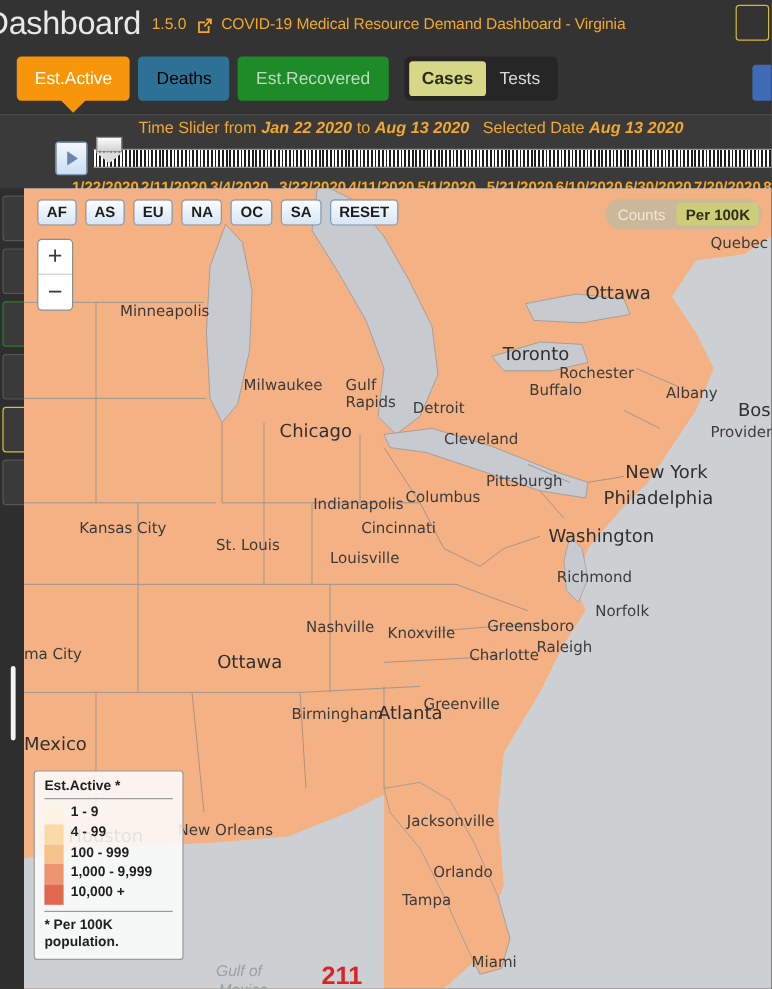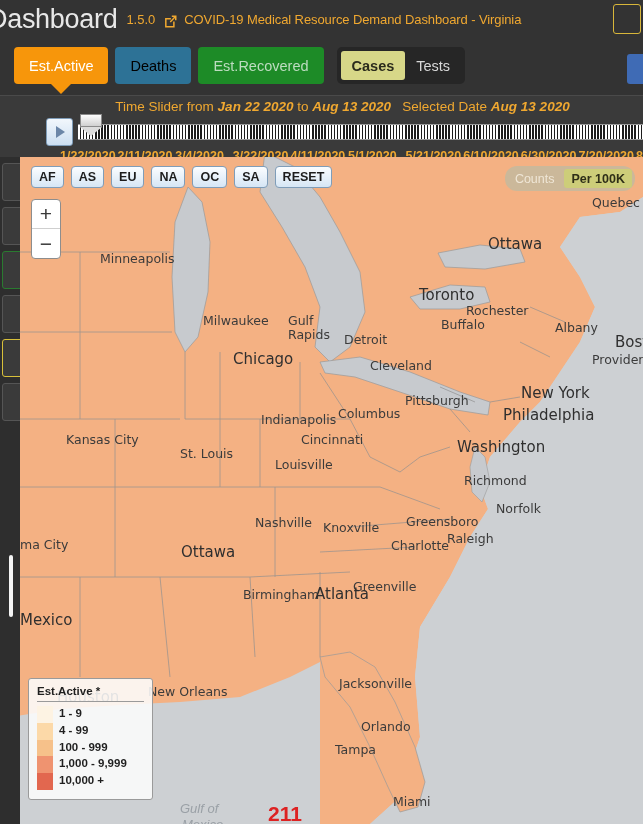--- a/index.html
+++ b/index.html
@@ -435,18 +435,22 @@
             <span style="background: rgb(226, 103, 79);"></span>
           </div>
         <div id="legend-labels">
             <div class="legend-row">1 - 9</div>
             <div class="legend-row">4 - 99</div>
             <div class="legend-row">100 - 999</div>
             <div class="legend-row">1,000 - 9,999</div>
             <div class="legend-row">10,000 +</div>
           </div>
       </div>
+      <div class="legend-foot">
+        <div>* Per 100K</div>
+        <div>population.</div>
+      </div>
     </div>
 
     <div class="red-number">211</div>
   </div>
 
 </div>
 
 </body></html>

